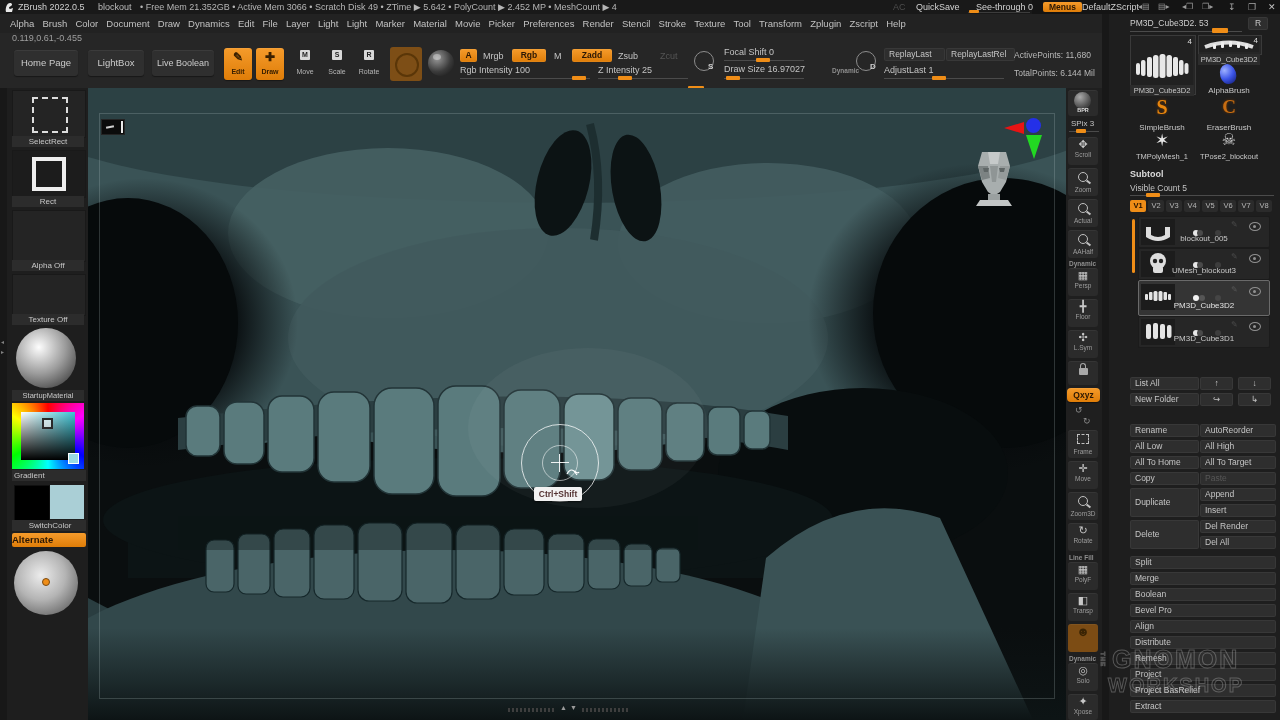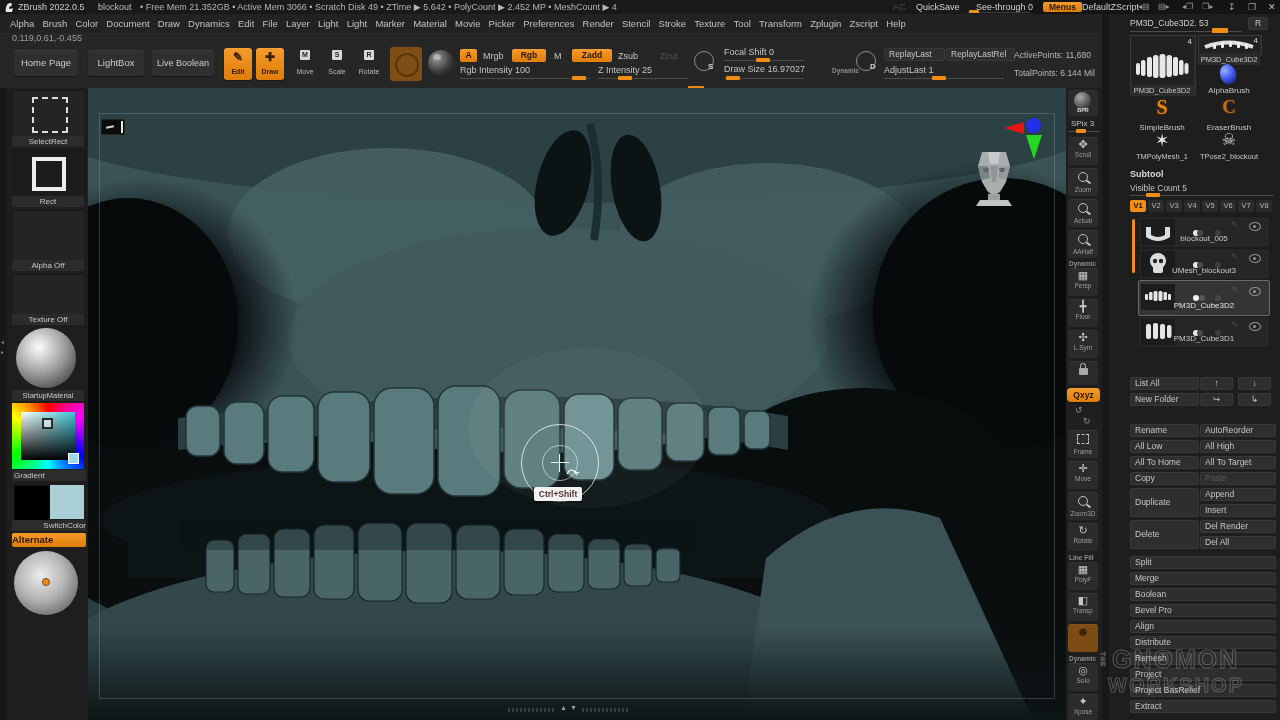--- a/index.html
+++ b/index.html
@@ -196,21 +196,21 @@
 
   <div class="abs" style="left:12px;top:315px;width:72px;height:66px;background:conic-gradient(#ff0000,#ff00ff,#0000ff,#00ffff,#00ff00,#ffff00,#ff0000)">
     <span class="abs" style="left:9px;top:9px;width:54px;height:48px;background:linear-gradient(to top,#000,rgba(0,0,0,0)),linear-gradient(to right,#fff,#3ec3d4)"></span>
     <span class="abs" style="left:30px;top:15px;width:7px;height:7px;border:2px solid #2a2a2a;background:rgba(255,255,255,.6)"></span>
     <span class="abs" style="left:56px;top:50px;width:9px;height:9px;background:#9adbe4;border:1.5px solid #fff"></span>
   </div>
   <div class="thlabel" style="left:12px;top:382px;width:72px;text-align:left;padding-left:2px">Gradient</div>
 
   <div class="abs" style="left:14px;top:397px;width:34px;height:34px;background:#000;border:1px solid #101010"></div>
   <div class="abs" style="left:50px;top:397px;width:34px;height:34px;background:#aacfd6"></div>
-  <div class="thlabel" style="left:12px;top:432px;width:72px;text-align:right;padding-left:2px">SwitchColor</div>
+  <div class="thlabel" style="left:12px;top:432px;width:72px;text-align:center;padding-left:2px">SwitchColor</div>
 
   <div class="abs ob" style="left:12px;top:445px;width:74px;height:14px;font-size:9.5px;line-height:14px;border-radius:2px">Alternate</div>
 
   <div class="abs" style="left:14px;top:463px;width:64px;height:64px;border-radius:50%;background:radial-gradient(circle at 42% 38%,#ececec,#b4b4b4 45%,#565656 92%)">
     <span class="abs" style="left:28px;top:27px;width:6px;height:6px;border-radius:50%;background:#ef8d17;border:1px solid #7a4a12"></span>
   </div>
 </div>
 
 <div class="abs" style="left:88px;top:88px;width:978px;height:632px;background:#0a0e0f;overflow:hidden">
   <svg width="978" height="632" viewBox="0 0 978 632" style="position:absolute;left:0;top:0">

